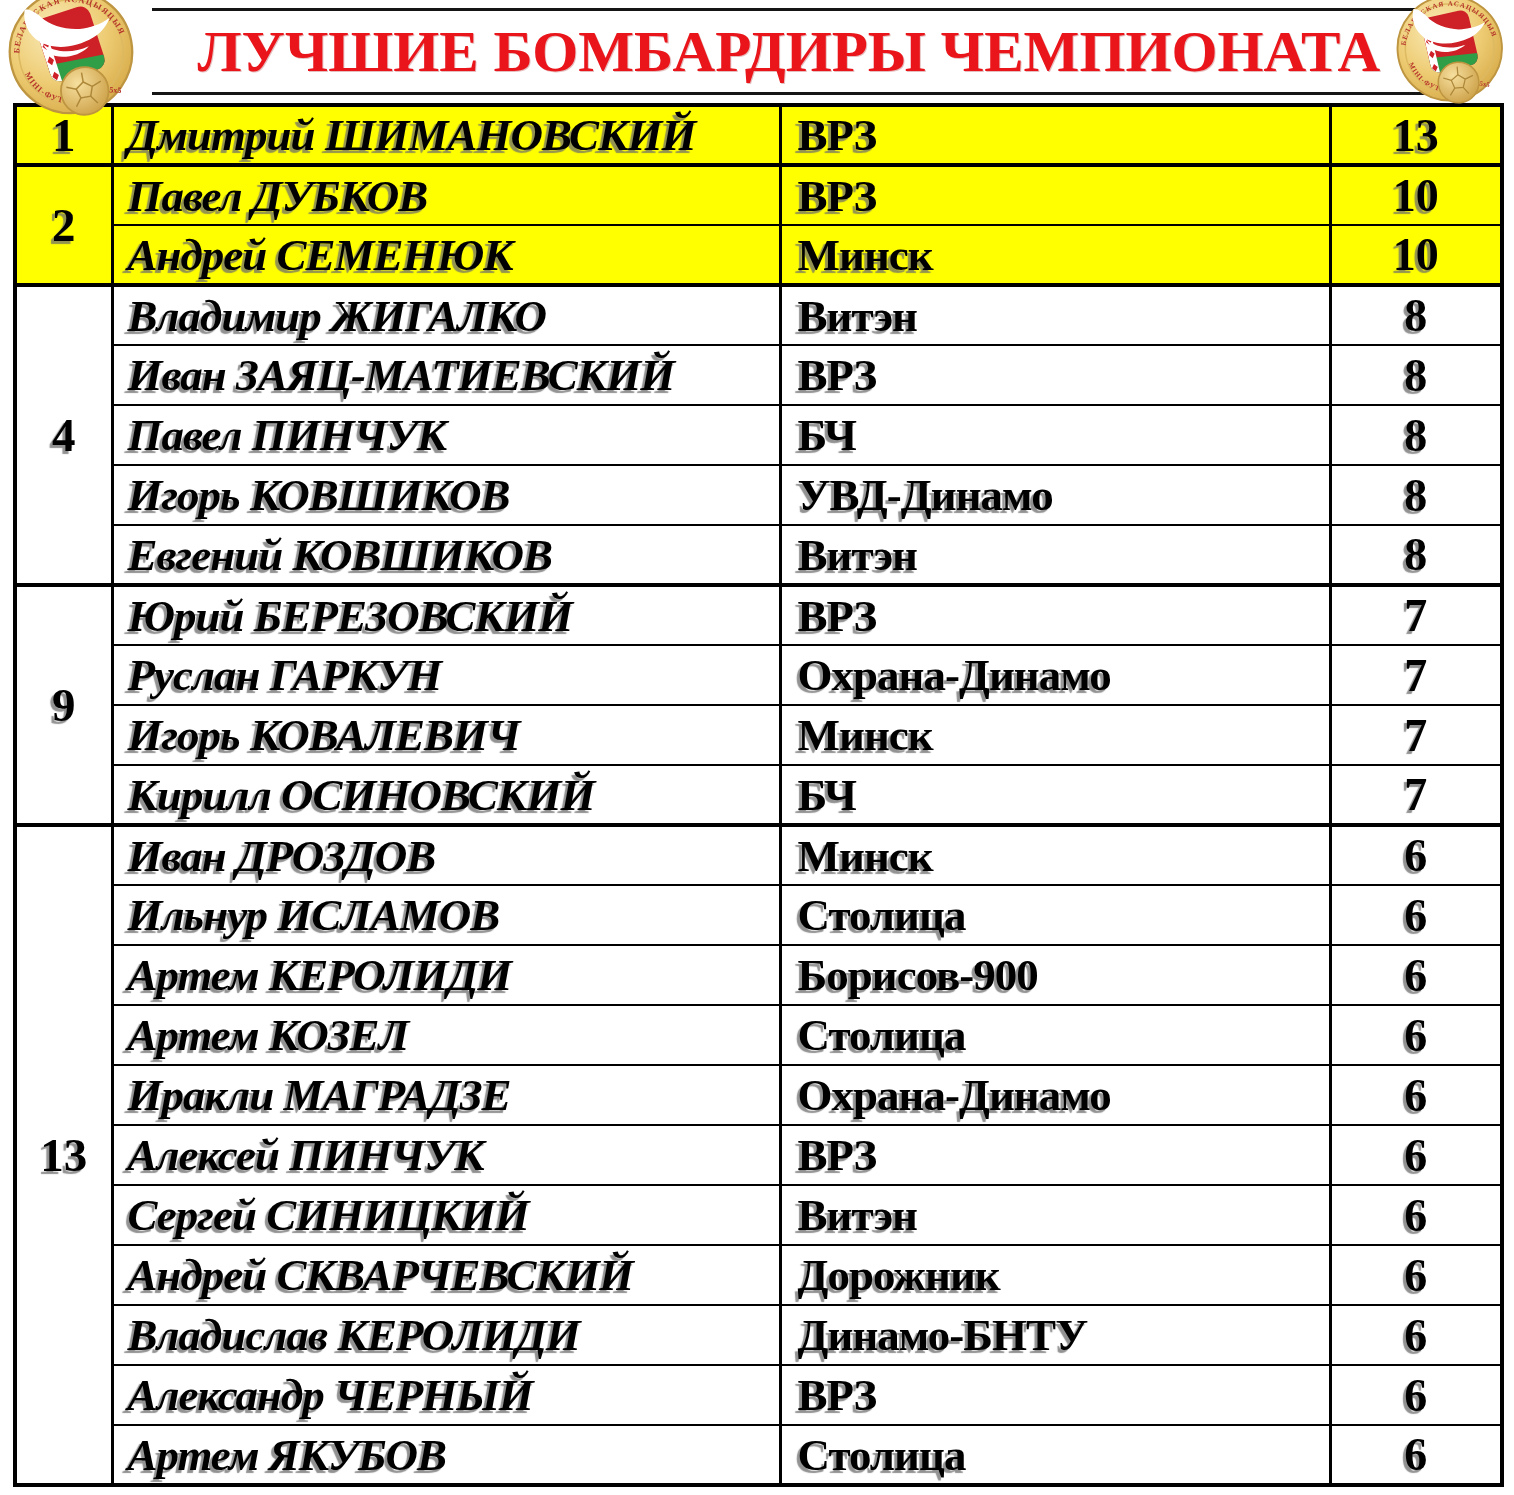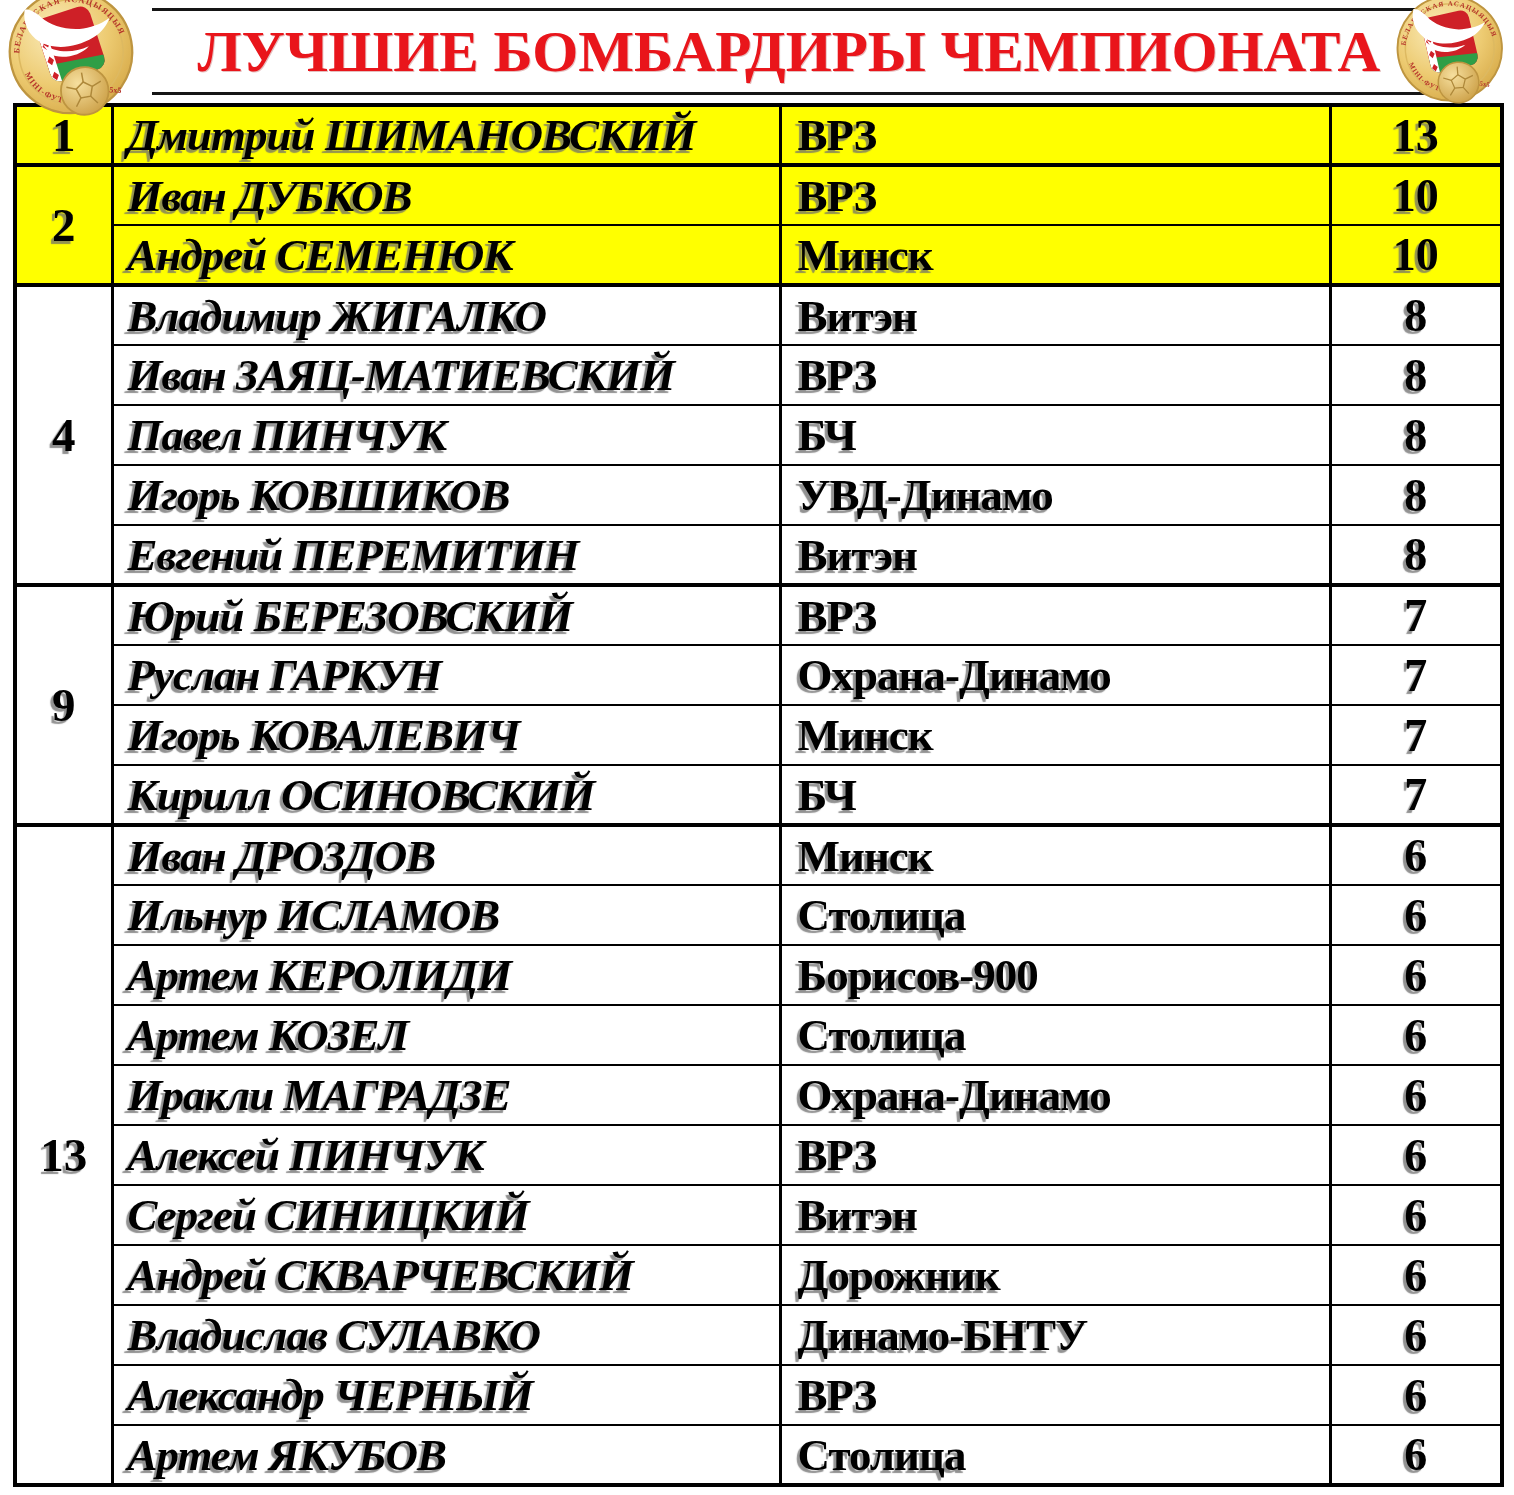--- a/index.html
+++ b/index.html
@@ -120,21 +120,21 @@
     </colgroup>
     <tbody>
         <tr class="hl group-start">
           <td class="rank" rowspan="1">1</td>
           <td class="name">Дмитрий ШИМАНОВСКИЙ</td>
           <td class="team">ВРЗ</td>
           <td class="goals">13</td>
         </tr>
         <tr class="hl group-start">
           <td class="rank" rowspan="2">2</td>
-          <td class="name">Иван ДУБКОВ</td>
+          <td class="name">Павел ДУБКОВ</td>
           <td class="team">ВРЗ</td>
           <td class="goals">10</td>
         </tr>
         <tr class="hl">
           <td class="name">Андрей СЕМЕНЮК</td>
           <td class="team">Минск</td>
           <td class="goals">10</td>
         </tr>
         <tr class="group-start">
           <td class="rank" rowspan="5">4</td>
@@ -151,21 +151,21 @@
           <td class="name">Павел ПИНЧУК</td>
           <td class="team">БЧ</td>
           <td class="goals">8</td>
         </tr>
         <tr>
           <td class="name">Игорь КОВШИКОВ</td>
           <td class="team">УВД-Динамо</td>
           <td class="goals">8</td>
         </tr>
         <tr>
-          <td class="name">Евгений ПЕРЕМИТИН</td>
+          <td class="name">Евгений КОВШИКОВ</td>
           <td class="team">Витэн</td>
           <td class="goals">8</td>
         </tr>
         <tr class="group-start">
           <td class="rank" rowspan="4">9</td>
           <td class="name">Юрий БЕРЕЗОВСКИЙ</td>
           <td class="team">ВРЗ</td>
           <td class="goals">7</td>
         </tr>
         <tr>
@@ -218,21 +218,21 @@
           <td class="name">Сергей СИНИЦКИЙ</td>
           <td class="team">Витэн</td>
           <td class="goals">6</td>
         </tr>
         <tr>
           <td class="name">Андрей СКВАРЧЕВСКИЙ</td>
           <td class="team">Дорожник</td>
           <td class="goals">6</td>
         </tr>
         <tr>
-          <td class="name">Владислав СУЛАВКО</td>
+          <td class="name">Владислав КЕРОЛИДИ</td>
           <td class="team">Динамо-БНТУ</td>
           <td class="goals">6</td>
         </tr>
         <tr>
           <td class="name">Александр ЧЕРНЫЙ</td>
           <td class="team">ВРЗ</td>
           <td class="goals">6</td>
         </tr>
         <tr>
           <td class="name">Артем ЯКУБОВ</td>

